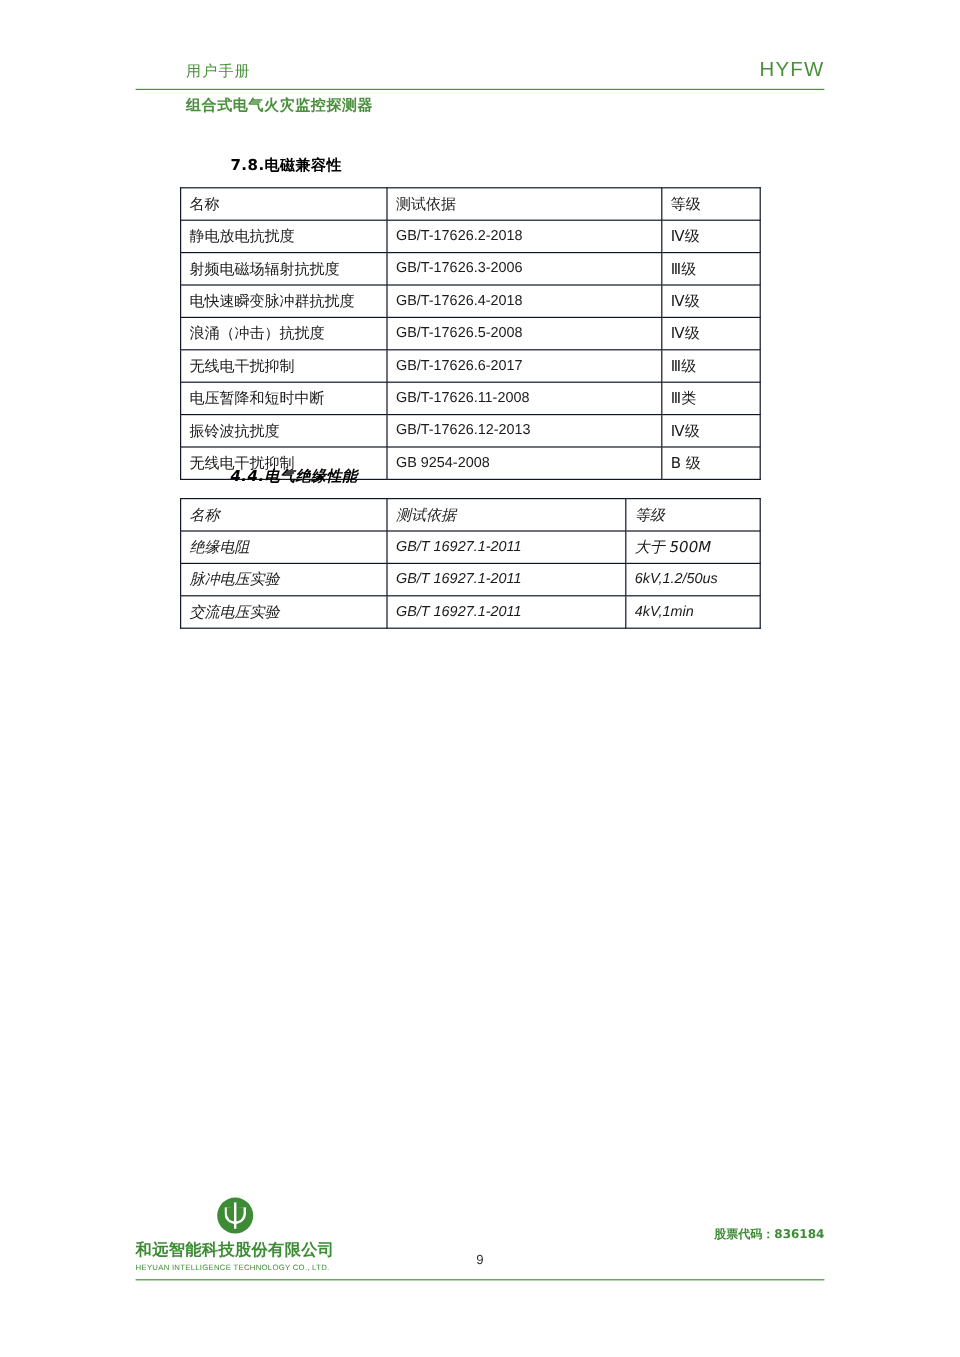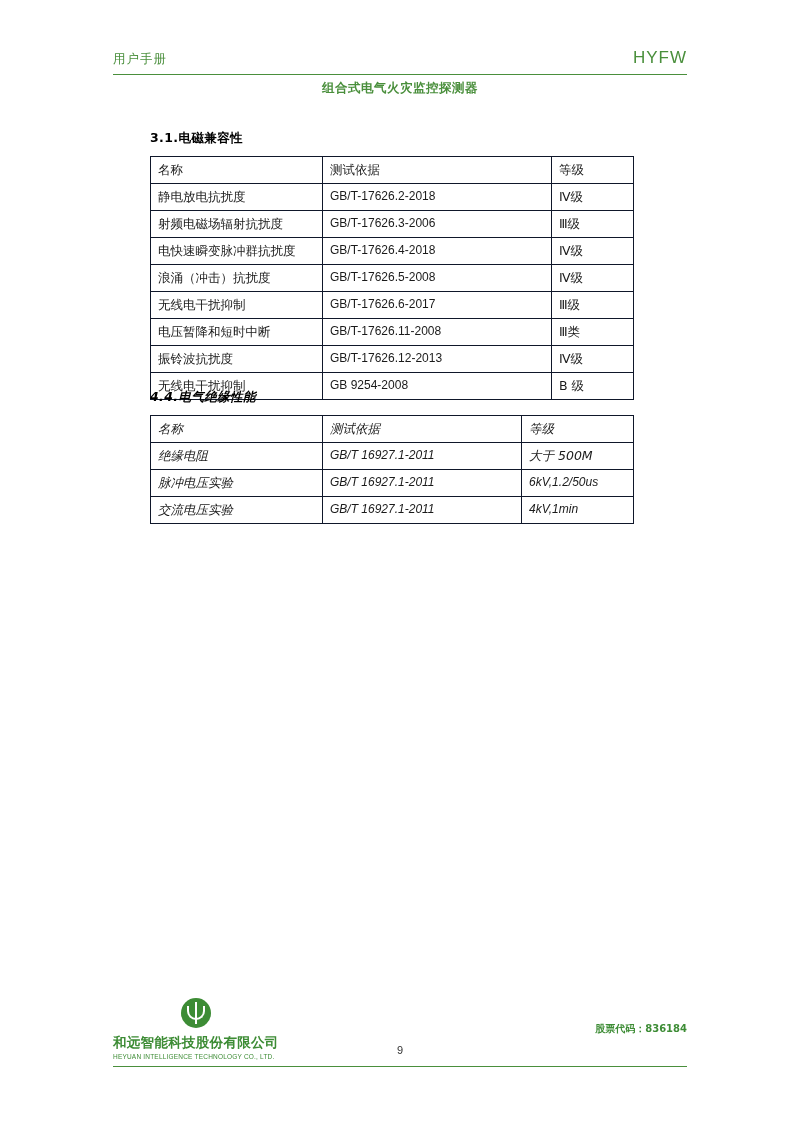--- a/index.html
+++ b/index.html
@@ -44,21 +44,21 @@
     font-size: 17px;
     color: #4a8f3c;
     letter-spacing: 1px;
   }
   .header-rule {
     height: 1px;
     background: #4a8f3c;
     width: 100%;
   }
   .header-sub {
-    text-align: center;
+    text-align: left;
     font-size: 11px;
     color: #4a8f3c;
     font-weight: bold;
     padding-top: 5px;
     letter-spacing: 0.5px;
   }
 
   
   .section {
     position: absolute;
@@ -81,20 +81,21 @@
   table.spec td {
     border: 1px solid #0f172a;
     padding: 4px 7px 5px 7px;
     vertical-align: middle;
     line-height: 1.25;
     height: 17px;
   }
   .cn {
     font-family: "DejaVu Sans", "Liberation Sans", sans-serif;
     font-size: 12.5px;
+    margin-left: 42px;
   }
   .lat {
     font-family: "Liberation Sans", sans-serif;
     font-size: 12px;
     margin-left: 21px;
   }
 
   
   #emc-table { width: 483px; }
   #emc-table col.c1 { width: 172px; }
@@ -199,21 +200,21 @@
   <div class="header">
     <div class="header-row">
       <div class="header-left cn">用户手册</div>
       <div class="header-right">HYFW</div>
     </div>
     <div class="header-rule"></div>
     <div class="header-sub cn">组合式电气火灾监控探测器</div>
   </div>
 
   <div class="section" style="top:130px;">
-    <div class="section-title cn">3.1.电磁兼容性</div>
+    <div class="section-title cn">7.8.电磁兼容性</div>
     <table class="spec" id="emc-table">
       <colgroup>
           <col class="c1">
           <col class="c2">
           <col class="c3">
         </colgroup>
       <tbody>
         <tr>
           <td class="cn">名称</td>
           <td class="cn">测试依据</td>

